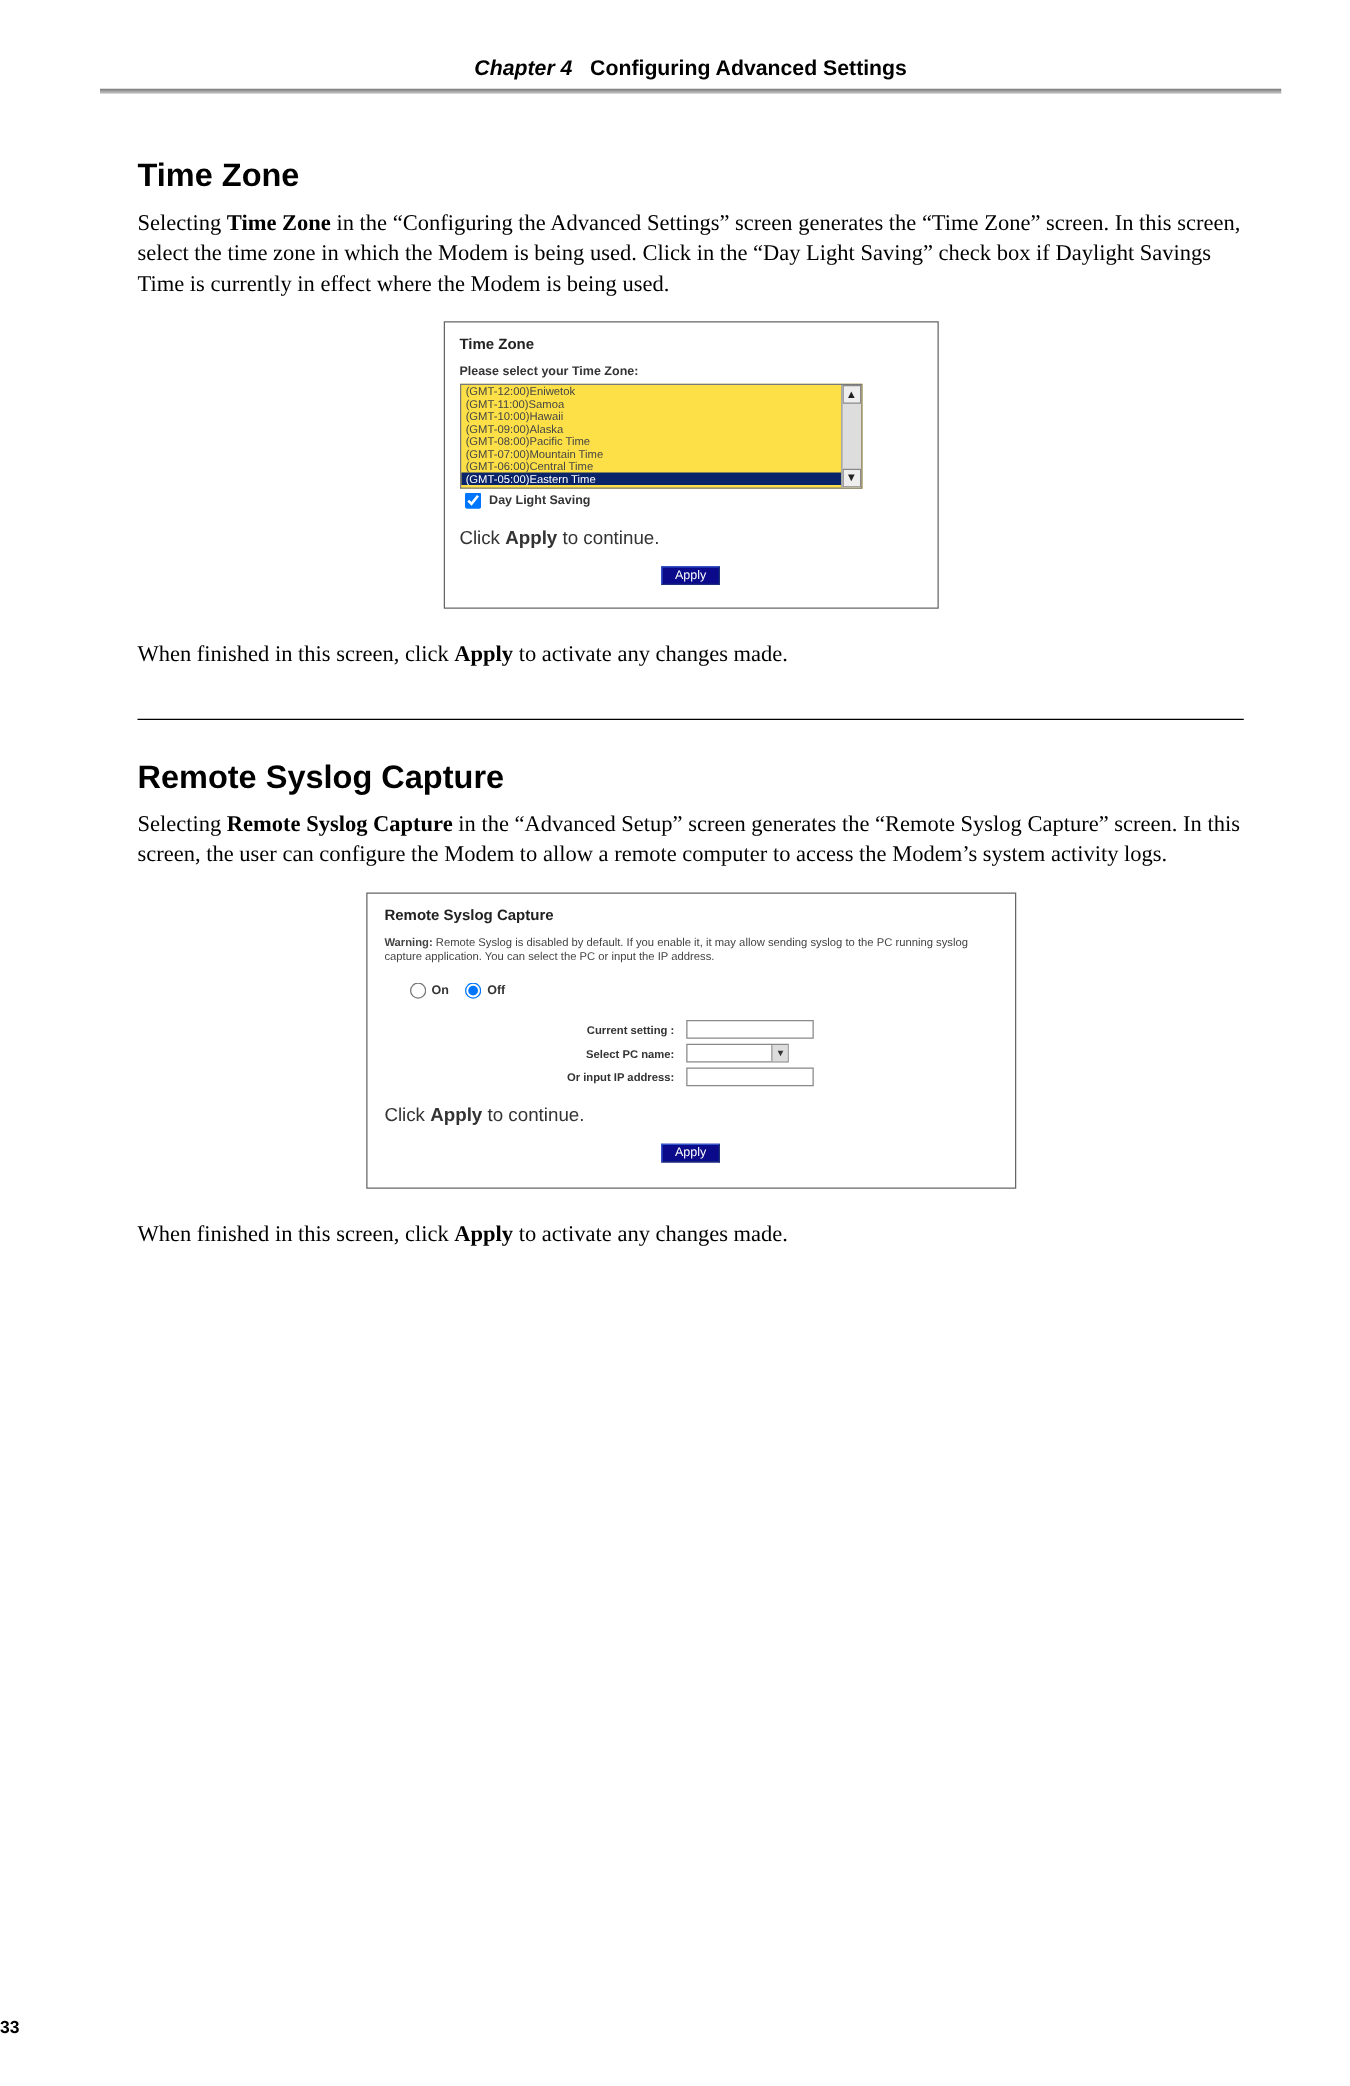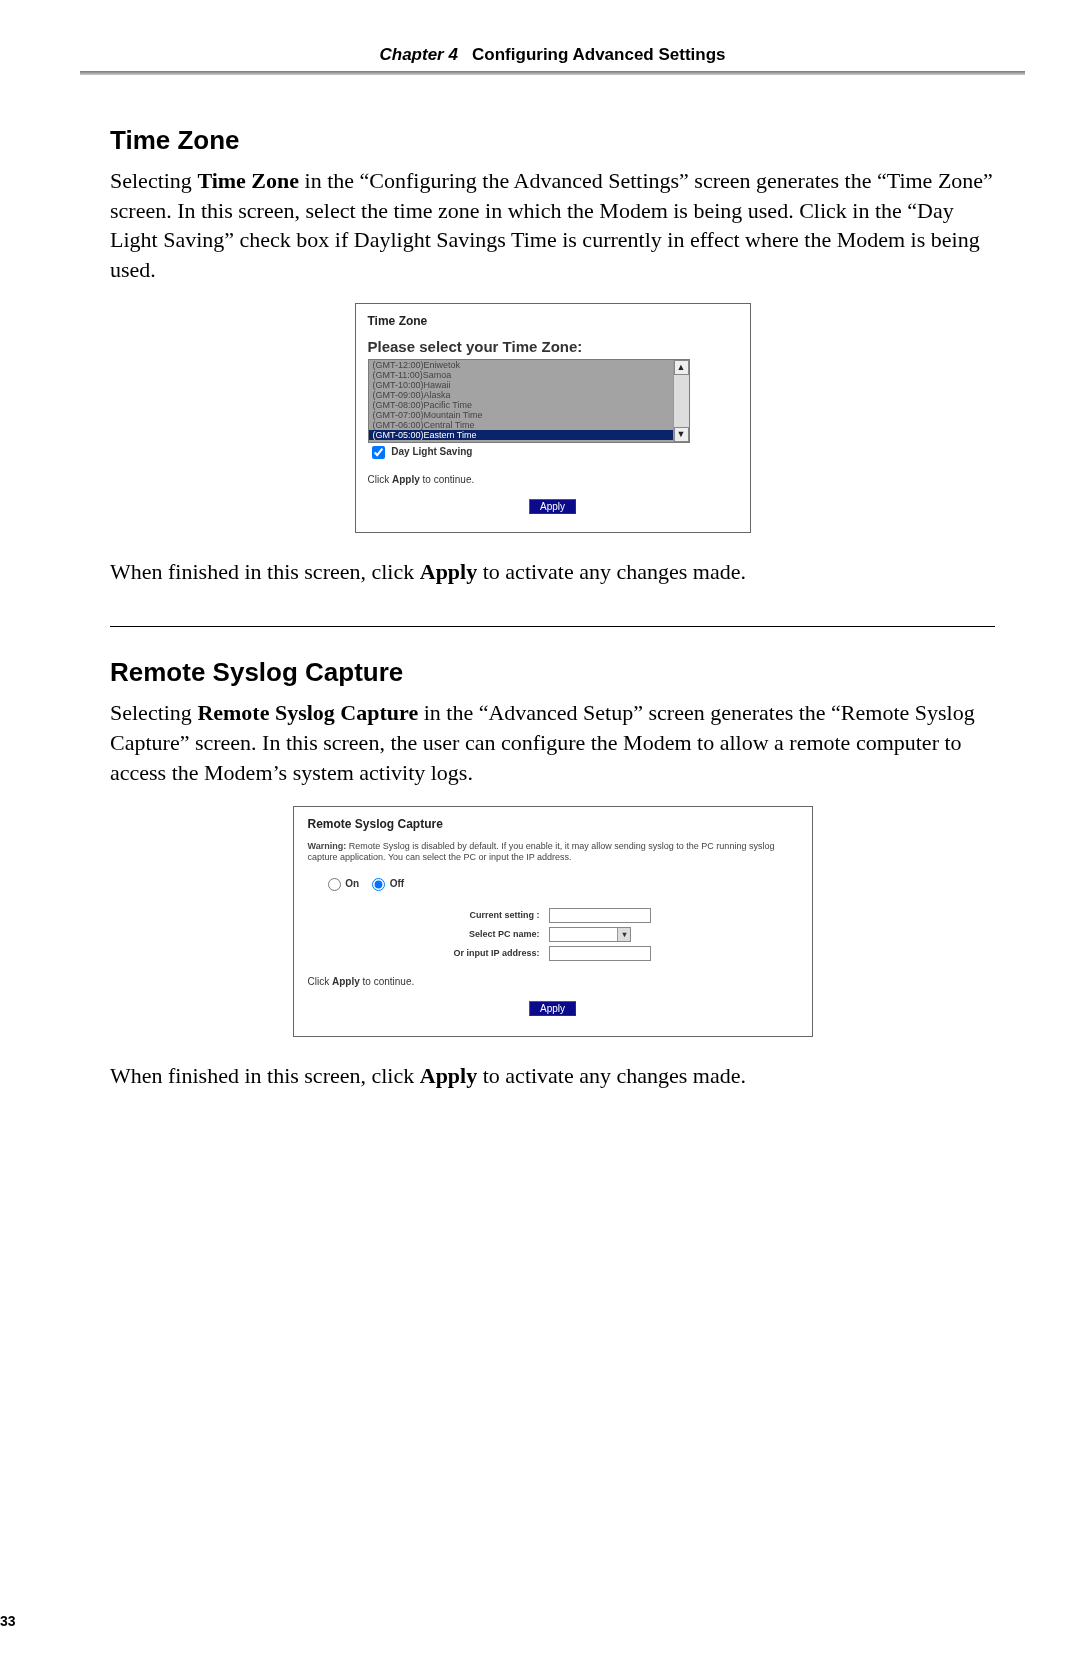--- a/index.html
+++ b/index.html
@@ -33,21 +33,21 @@
     margin: 0 -30px 50px -30px;
   }
   h2.section {
     font-family: Verdana, Geneva, sans-serif;
     font-size: 26px;
     font-weight: bold;
     margin: 0 0 10px 0;
   }
   p.body {
     font-family: Georgia, 'Times New Roman', serif;
-    font-size: 22px;
+    font-size: 18px;
     line-height: 1.35;
     margin: 0 0 18px 0;
   }
   p.body .b { font-weight: bold; }
   hr.section-divider {
     border: none;
     border-top: 1px solid #000;
     margin: 40px 0 30px 0;
   }
   .page-number {
@@ -71,31 +71,31 @@
     background: #fff;
   }
   .shot-tz { width: 370px; padding: 10px 12px 18px 12px; }
   .shot-title {
     font-size: 12px;
     font-weight: bold;
     color: #222;
     margin-bottom: 10px;
   }
   .shot-sub {
-    font-size: 15px;
+    font-size: 10px;
     font-weight: bold;
     margin-bottom: 4px;
   }
   .tz-list {
     border: 1px solid #7a7a7a;
     width: 320px;
     height: 82px;
     position: relative;
     overflow: hidden;
-    background: #a3a3a3;
+    background: #fde047;
   }
   .tz-inner {
     position: absolute;
     left: 4px;
     right: 17px;
     top: 0;
     font-size: 9px;
     line-height: 10px;
     color: #444;
   }
@@ -124,21 +124,21 @@
     background: #eee;
     font-size: 9px;
     line-height: 13px;
     text-align: center;
     color: #222;
   }
   .tz-scroll .up { top: 0; }
   .tz-scroll .down { bottom: 0; }
   .dls-row { margin-top: 0; font-size: 10px; }
   .dls-row input { vertical-align: middle; margin-right: 4px; }
-  .click-apply { font-size: 10px; margin-top: 12px; }
+  .click-apply { font-size: 15px; margin-top: 12px; }
   .click-apply .b { font-weight: bold; }
   .apply-btn {
     display: block;
     margin: 14px auto 0 auto;
     background: #0a0a8a;
     color: #fff;
     border: 1px outset #3355cc;
     font-size: 10px;
     padding: 1px 10px;
     font-family: Verdana, Geneva, sans-serif;

